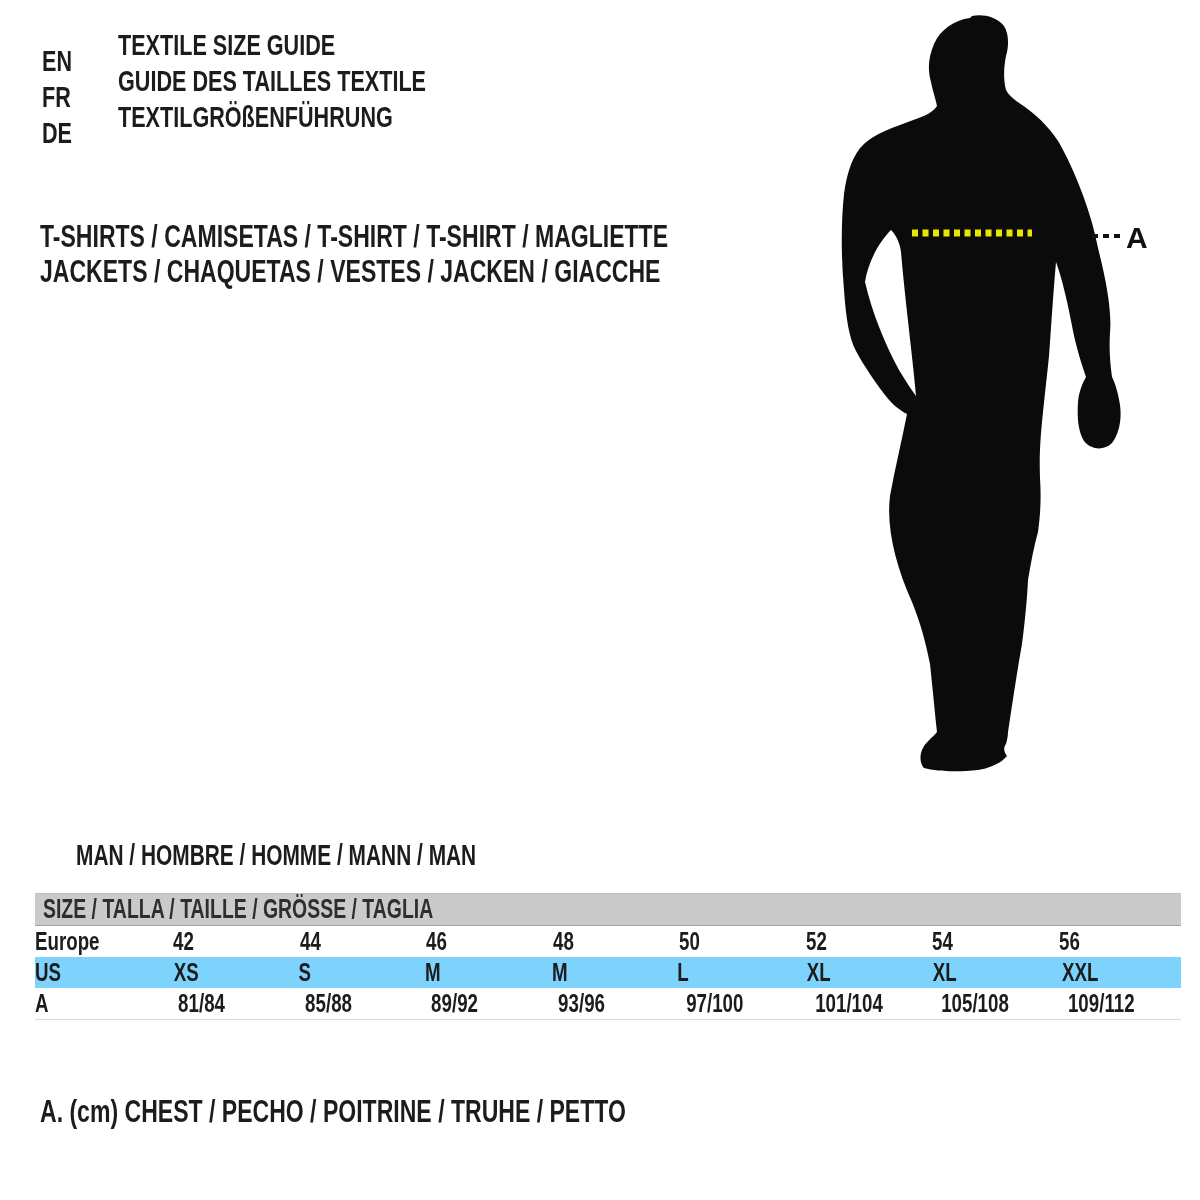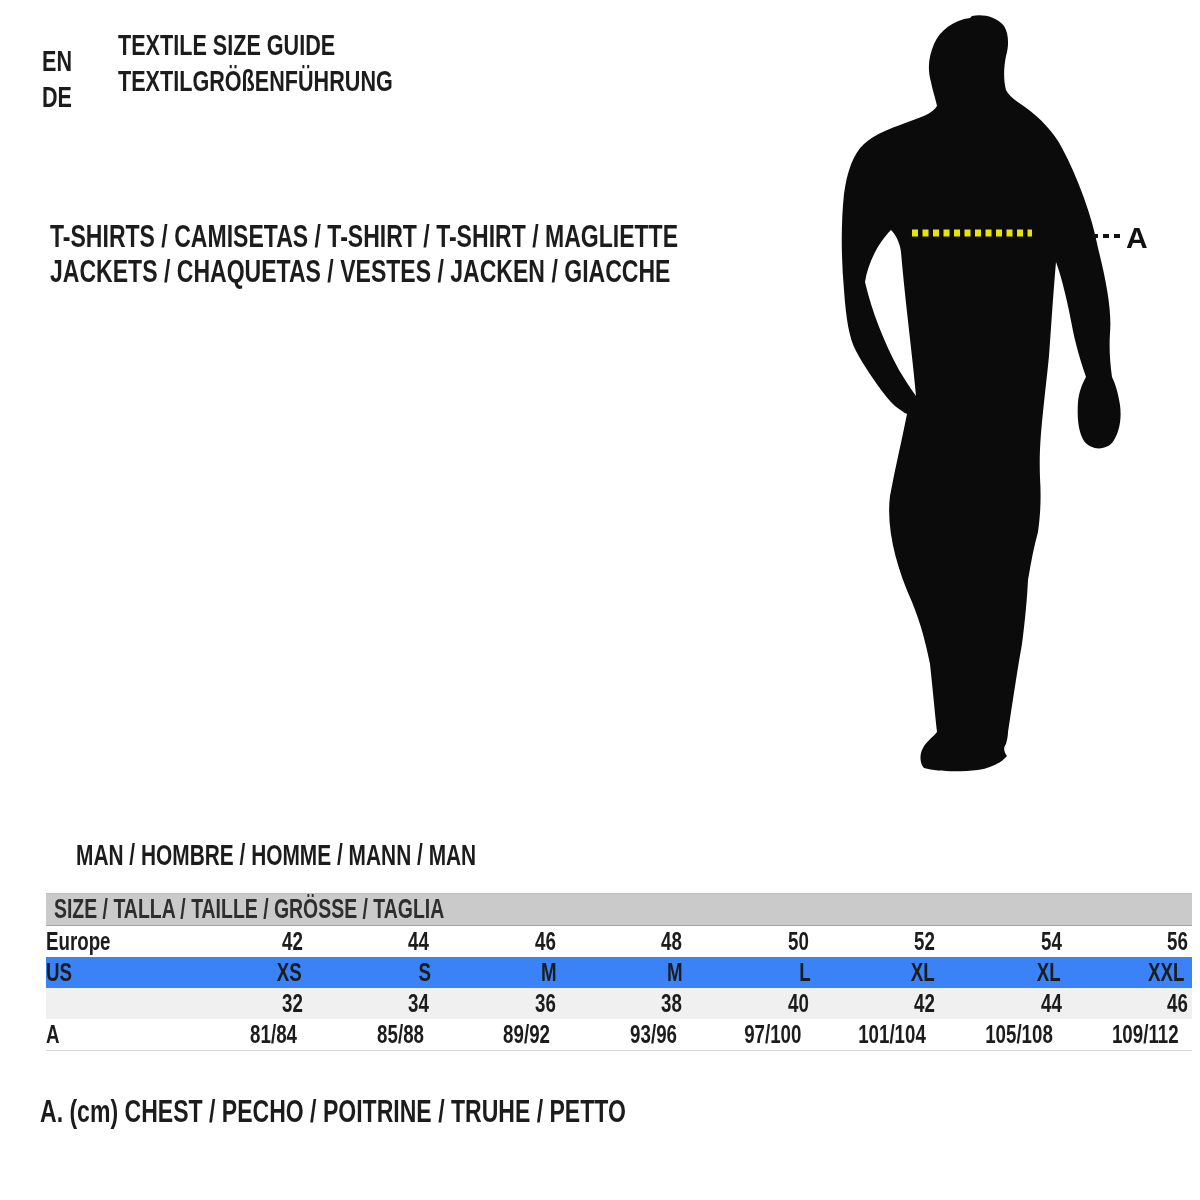--- a/index.html
+++ b/index.html
@@ -10,52 +10,56 @@
   }
   .cond{display:inline-block;transform:scaleX(.72);transform-origin:0 50%;white-space:nowrap;}
   .cond-c{display:inline-block;transform:scaleX(.72);transform-origin:50% 50%;white-space:nowrap;}
 
   
   .langs{position:absolute;left:42px;top:27px;font-weight:bold;font-size:30px;}
   .lang-row{display:flex;height:36px;align-items:center;}
   .lang-code{width:76px;flex:0 0 76px;margin-top:32px;}
 
   
-  .cats{position:absolute;left:40px;top:219px;font-weight:bold;font-size:32px;margin-left:10px;}
+  .cats{position:absolute;left:40px;top:219px;font-weight:bold;font-size:32px;}
   .cat-line{height:35px;line-height:35px;}
 
   
   .figure-svg{position:absolute;left:820px;top:0;}
 
   
   .man-title{position:absolute;left:40px;top:840px;font-weight:bold;font-size:29px;line-height:30px;margin-left:36px;}
 
   
-  .tablewrap{position:absolute;left:46px;top:893px;width:1146px;border-bottom:1px solid #d9d9d9;}
+  .tablewrap{position:absolute;left:35px;top:893px;width:1146px;border-bottom:1px solid #d9d9d9;}
   .thead-bar{
     height:31px;line-height:31px;padding-left:8px;
     border-top:1px solid #bdbdbd;border-bottom:1px solid #a6a6a6;
     font-weight:bold;font-size:27px;color:#2e2e2e;
   }
   table.sizes{width:100%;border-collapse:collapse;table-layout:fixed;font-weight:bold;font-size:26px;}
   table.sizes td{padding:0;height:31px;vertical-align:middle;}
   td.rlabel{text-align:left;padding-left:8px;}
-  td.val{text-align:right;}
+  td.val{text-align:left;}
   col.c-label{width:134px;}
 
   
   .footnote{position:absolute;left:40px;top:1096px;font-weight:bold;font-size:32px;line-height:30px;}
 </style>
 </head>
 <body>
 
 <div class="langs">
   <div class="lang-row">
     <span class="lang-code"><span class="cond">EN</span></span>
     <span class="cond">TEXTILE SIZE GUIDE</span>
+  </div>
+  <div class="lang-row">
+    <span class="lang-code"><span class="cond">FR</span></span>
+    <span class="cond">GUIDE DES TAILLES TEXTILE</span>
   </div>
   <div class="lang-row">
     <span class="lang-code"><span class="cond">DE</span></span>
     <span class="cond">TEXTILGRÖßENFÜHRUNG</span>
   </div>
 </div>
 
 <div class="cats">
   <div class="cat-line"><span class="cond">T-SHIRTS / CAMISETAS / T-SHIRT / T-SHIRT / MAGLIETTE</span></div>
   <div class="cat-line"><span class="cond">JACKETS / CHAQUETAS / VESTES / JACKEN / GIACCHE</span></div>
@@ -140,41 +144,30 @@
       <td class="rlabel"><span class="cond">Europe</span></td>
       <td class="val"><span class="cond-c">42</span></td>
       <td class="val"><span class="cond-c">44</span></td>
       <td class="val"><span class="cond-c">46</span></td>
       <td class="val"><span class="cond-c">48</span></td>
       <td class="val"><span class="cond-c">50</span></td>
       <td class="val"><span class="cond-c">52</span></td>
       <td class="val"><span class="cond-c">54</span></td>
       <td class="val"><span class="cond-c">56</span></td>
     </tr>
-    <tr class="shaded" style="background: #3b82f6;">
+    <tr class="shaded" style="background: #7dd3fc;">
       <td class="rlabel"><span class="cond">US</span></td>
       <td class="val"><span class="cond-c">XS</span></td>
       <td class="val"><span class="cond-c">S</span></td>
       <td class="val"><span class="cond-c">M</span></td>
       <td class="val"><span class="cond-c">M</span></td>
       <td class="val"><span class="cond-c">L</span></td>
       <td class="val"><span class="cond-c">XL</span></td>
       <td class="val"><span class="cond-c">XL</span></td>
       <td class="val"><span class="cond-c">XXL</span></td>
-    </tr>
-    <tr class="shaded" style="background: rgb(240, 240, 240);">
-      <td class="rlabel"><span class="cond"></span></td>
-      <td class="val"><span class="cond-c">32</span></td>
-      <td class="val"><span class="cond-c">34</span></td>
-      <td class="val"><span class="cond-c">36</span></td>
-      <td class="val"><span class="cond-c">38</span></td>
-      <td class="val"><span class="cond-c">40</span></td>
-      <td class="val"><span class="cond-c">42</span></td>
-      <td class="val"><span class="cond-c">44</span></td>
-      <td class="val"><span class="cond-c">46</span></td>
     </tr>
     <tr>
       <td class="rlabel"><span class="cond">A</span></td>
       <td class="val"><span class="cond-c">81/84</span></td>
       <td class="val"><span class="cond-c">85/88</span></td>
       <td class="val"><span class="cond-c">89/92</span></td>
       <td class="val"><span class="cond-c">93/96</span></td>
       <td class="val"><span class="cond-c">97/100</span></td>
       <td class="val"><span class="cond-c">101/104</span></td>
       <td class="val"><span class="cond-c">105/108</span></td>

